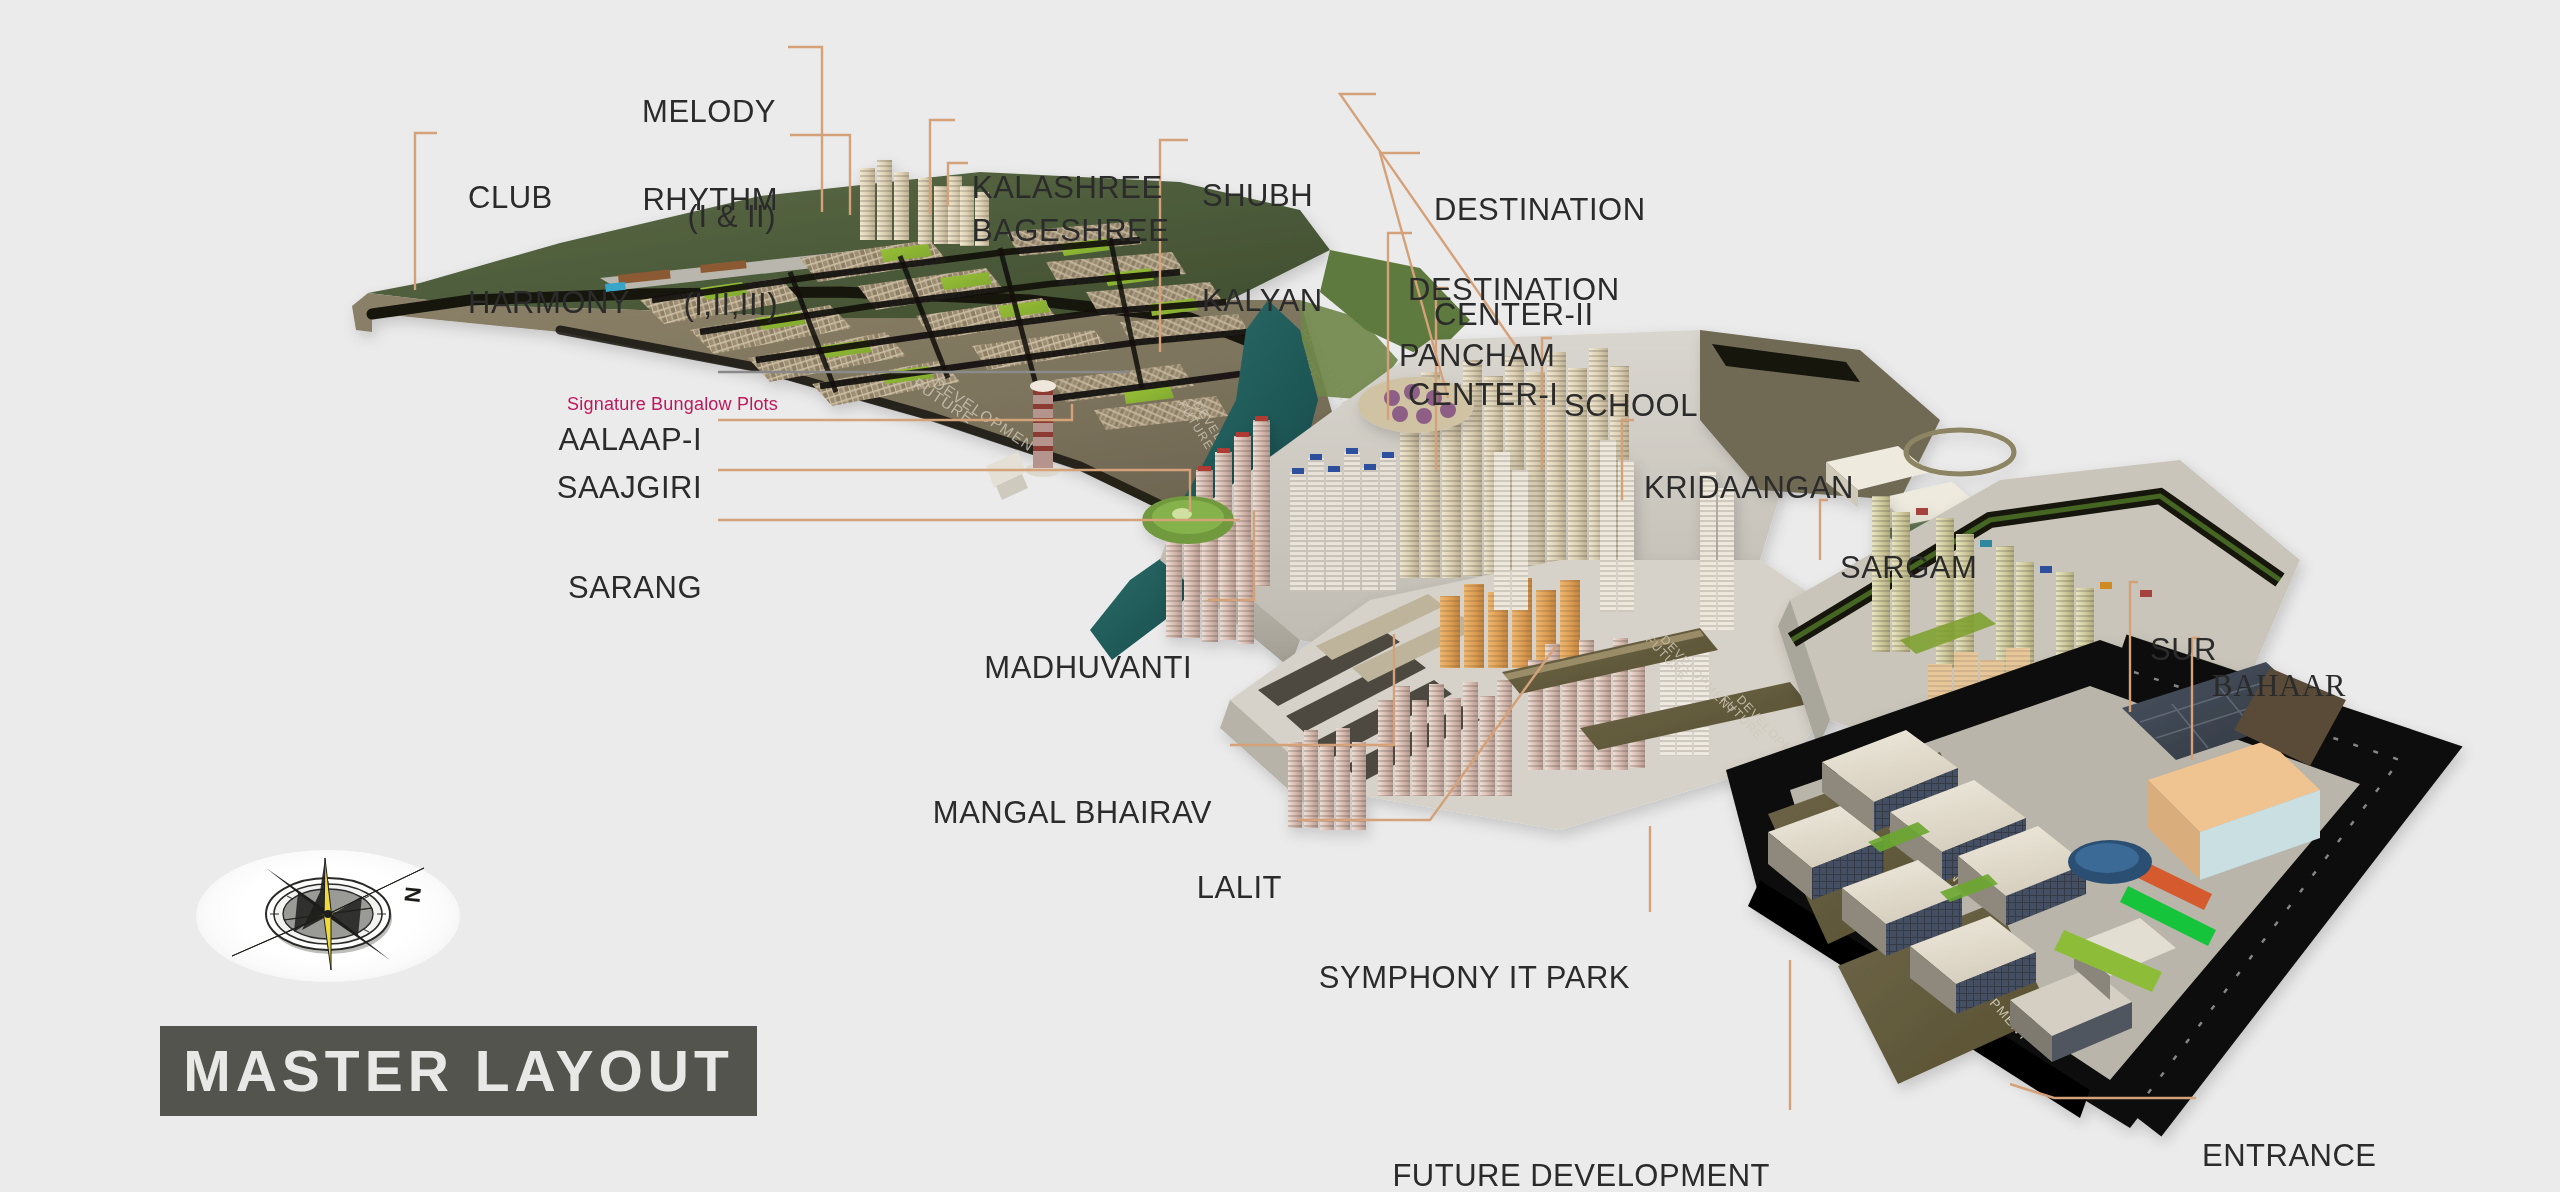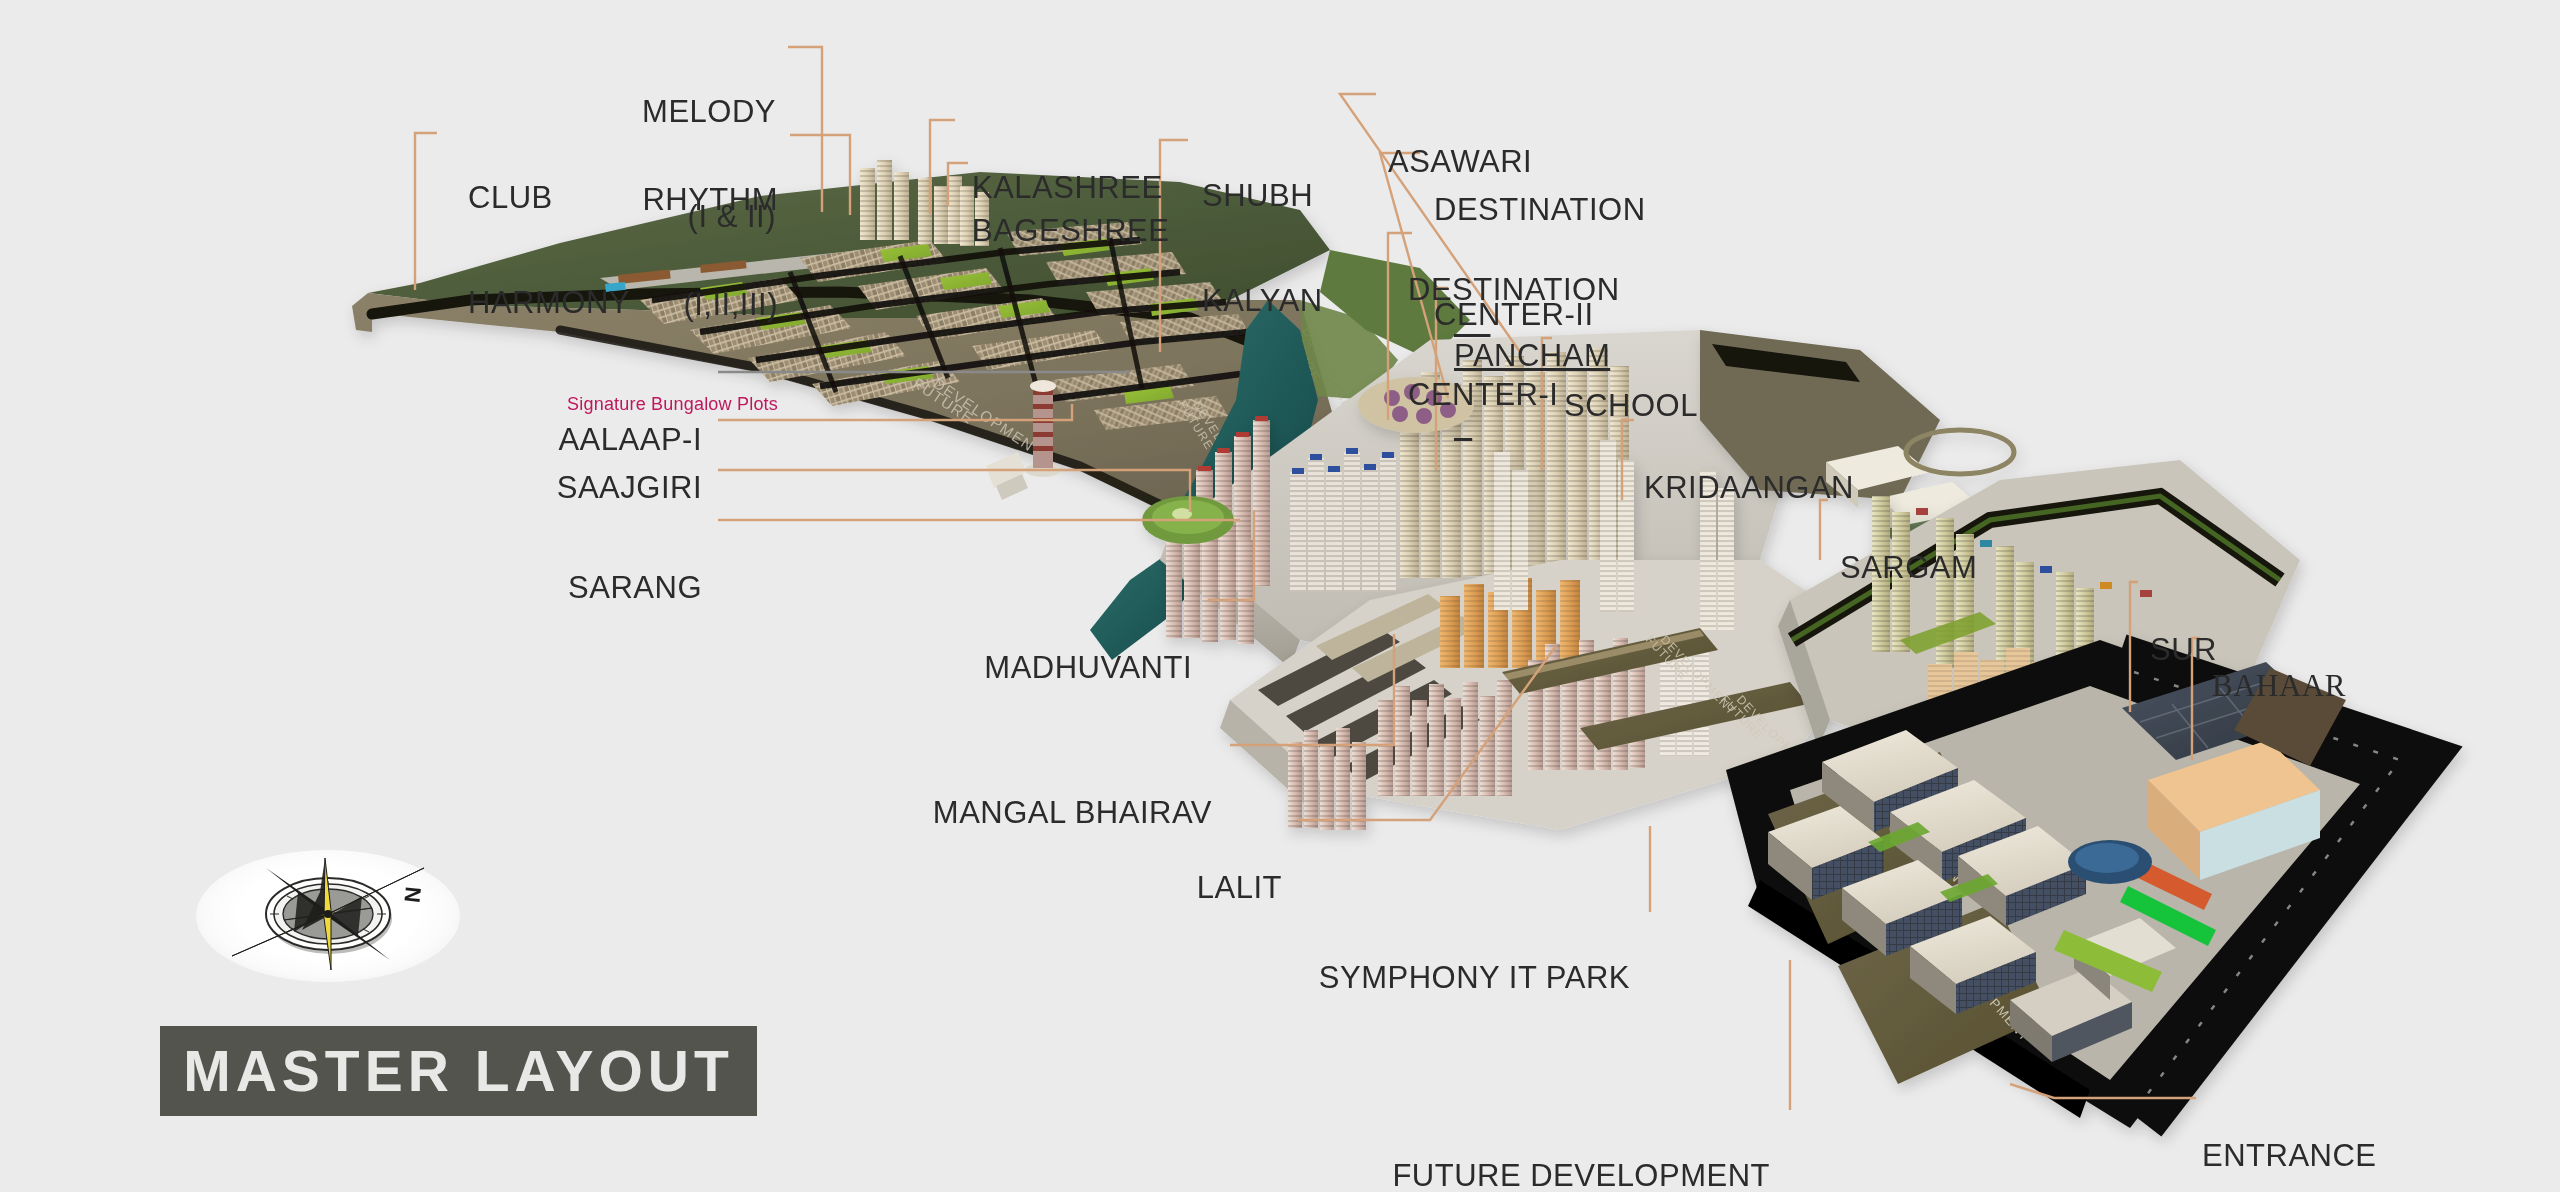--- a/index.html
+++ b/index.html
@@ -747,35 +747,32 @@
 
   <div class="label lbl-main ta-l" style="left:972px;top:145px;">
     <span class="ln">BAGESHREE</span>
   </div>
 
   <div class="label lbl-main ta-l" style="left:1202px;top:110px;">
     <span class="ln">SHUBH</span>
     <span class="ln">KALYAN</span>
   </div>
 
-  <div class="label lbl-main ta-l" style="left:1388px;top:76px;">
-    <span class="ln">ASAWARI</span>
-  </div>
 
   <div class="label lbl-main ta-l" style="left:1434px;top:124px;">
     <span class="ln">DESTINATION</span>
     <span class="ln">CENTER-II</span>
   </div>
 
   <div class="label lbl-main ta-l" style="left:1408px;top:204px;">
     <span class="ln">DESTINATION</span>
     <span class="ln">CENTER-I</span>
   </div>
 
-  <div class="label lbl-main ta-l" style="left:1454px;top:270px;text-decoration:underline;">
+  <div class="label lbl-main ta-l" style="left:1399px;top:270px;">
     <span class="ln">PANCHAM</span>
   </div>
 
   <div class="label lbl-main ta-l" style="left:1564px;top:320px;">
     <span class="ln">SCHOOL</span>
   </div>
 
   <div class="label lbl-main ta-l" style="left:1644px;top:402px;">
     <span class="ln">KRIDAANGAN</span>
   </div>

